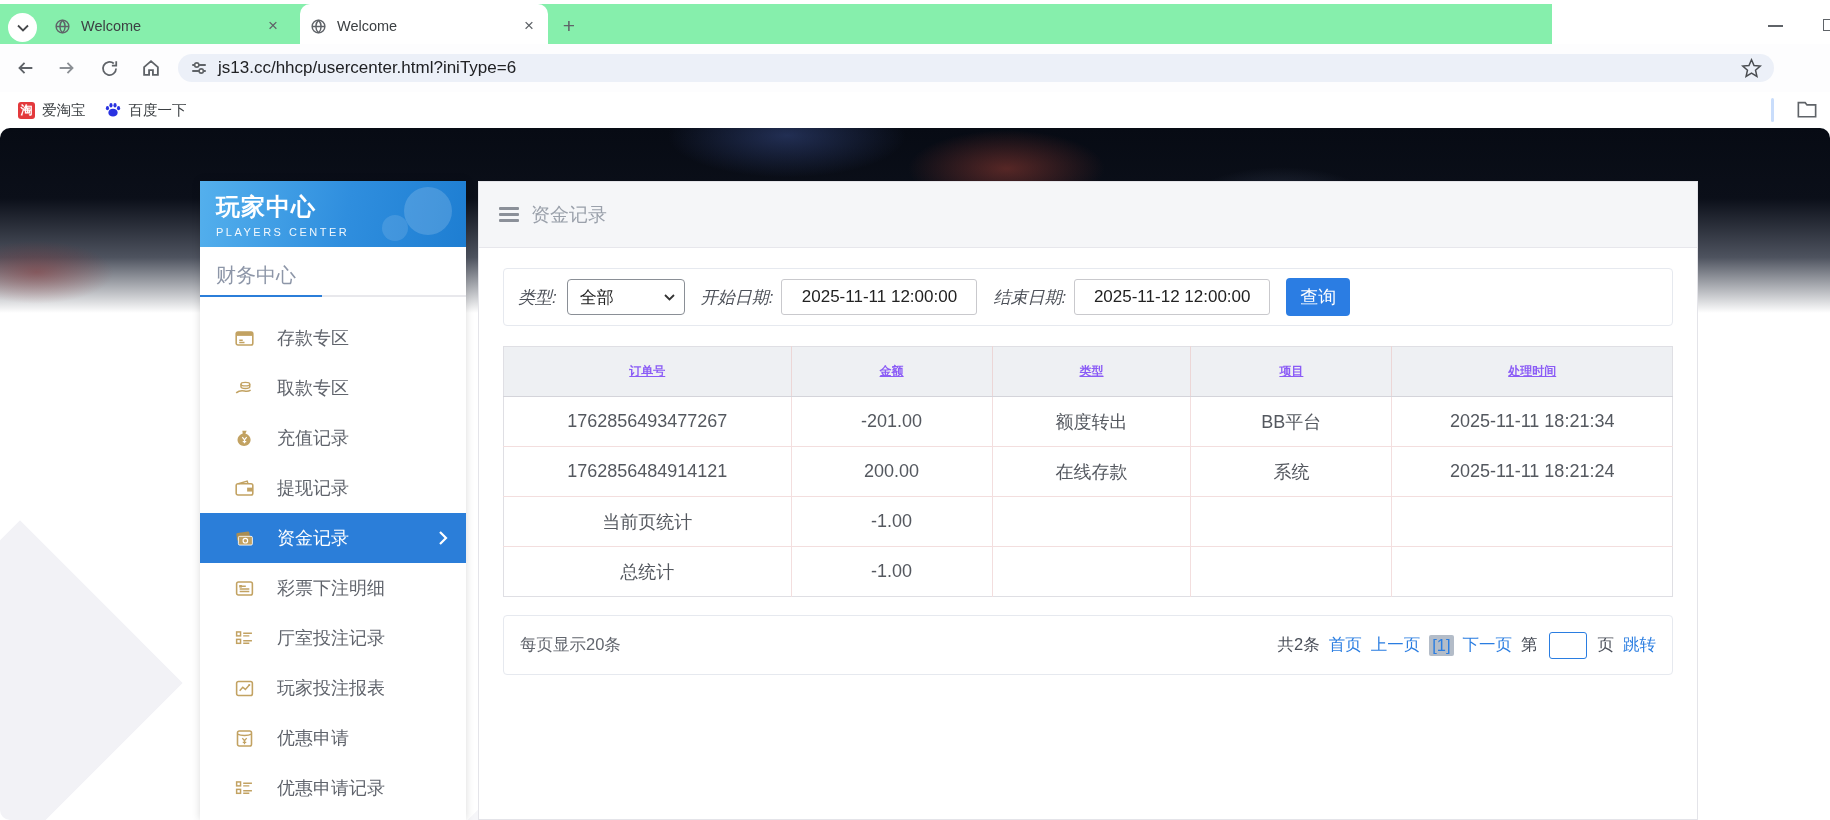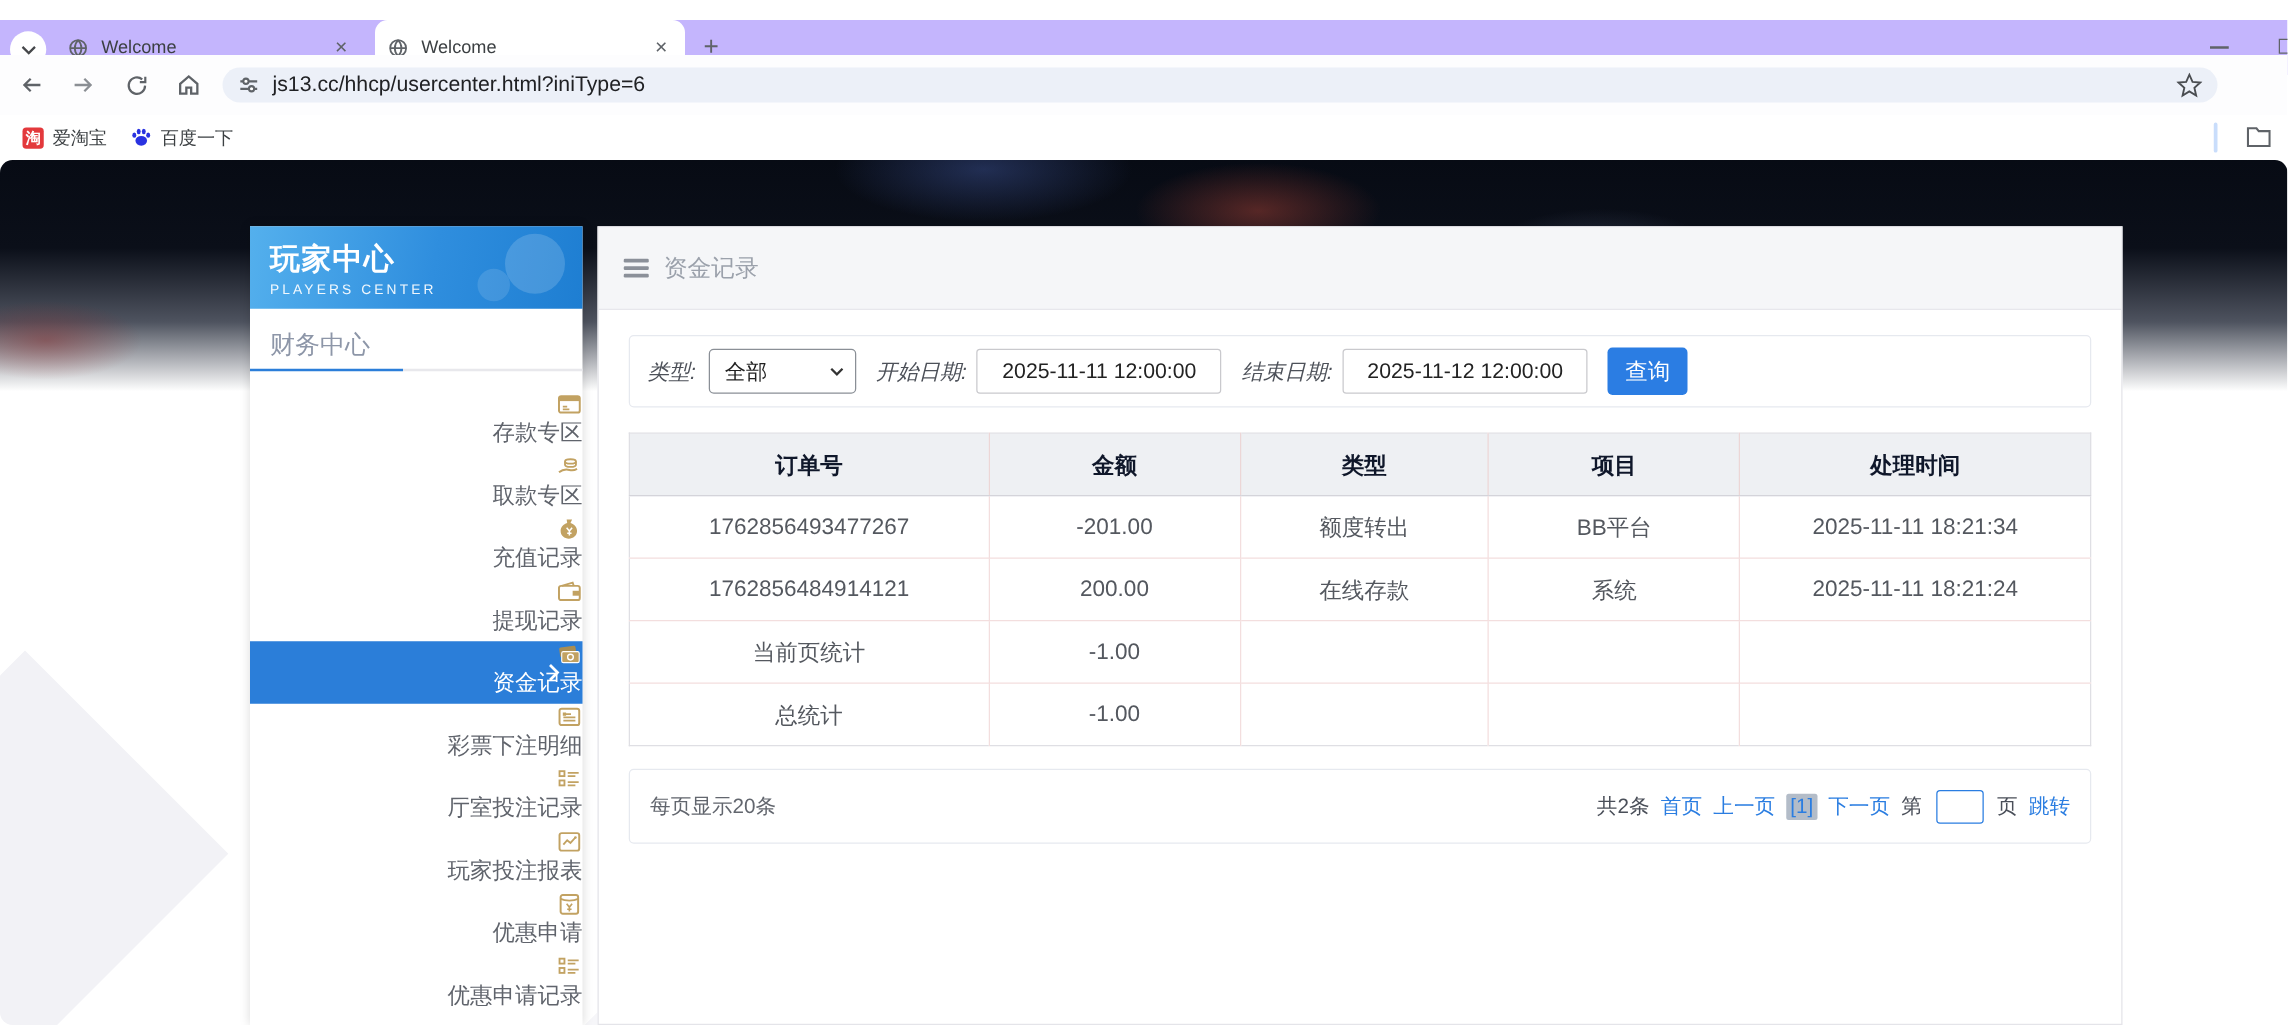--- a/index.html
+++ b/index.html
@@ -4,21 +4,21 @@
 <style>
   :root{
     --accent:#2b7ed9; --btn:#2b7de3; --link:#2a7de1; --gold:#c2a262;
     --taobao:#e3393c; --baidu:#2932e1;
   }
   *{margin:0;padding:0;box-sizing:border-box;}
   html,body{width:1830px;height:820px;overflow:hidden;}
   body{font-family:"Liberation Sans","DejaVu Sans",sans-serif;position:relative;background:#fff;}
 
   
-  .tabstrip{position:absolute;left:0;top:16px;width:1830px;height:44px;background:#c4b5fd;}
+  .tabstrip{position:absolute;left:0;top:4px;width:1552px;height:44px;background:#86efac;}
   .tab-search{position:absolute;left:8px;top:9px;width:29px;height:29px;border-radius:50%;background:#fff;
     display:flex;align-items:center;justify-content:center;}
   .tab{position:absolute;top:0;height:44px;display:flex;align-items:center;}
   .tab.inactive{left:44px;width:248px;padding:0 10px;}
   .tab.active{left:300px;width:248px;background:#fff;border-radius:10px 10px 0 0;padding:0 10px;}
   .tab .title{font-size:14.5px;color:#3c4043;margin-left:10px;flex:1;white-space:nowrap;overflow:hidden;}
   .tab .close{width:18px;height:18px;font-size:17px;line-height:17px;color:#5f6368;text-align:center;border-radius:50%;cursor:pointer;}
   .newtab{position:absolute;left:556px;top:10px;width:26px;height:26px;font-size:21px;color:#5f6368;
     text-align:center;line-height:24px;border-radius:50%;}
   .win-min{position:absolute;left:1768px;top:21px;width:15px;height:2px;background:#5f6368;}
@@ -54,21 +54,21 @@
   .sidebar{position:absolute;left:200px;top:53px;width:266px;height:639px;background:#fff;box-shadow:0 0 8px rgba(0,0,0,.15);}
   .sb-head{position:relative;height:66px;background:linear-gradient(100deg,#54b0ed 0%,#2f8ede 55%,#1e7ed2 100%);
     padding:10px 0 0 16px;overflow:hidden;}
   .sb-head::before{content:"";position:absolute;right:14px;top:6px;width:48px;height:48px;border-radius:50%;background:rgba(255,255,255,.16);}
   .sb-head::after{content:"";position:absolute;right:58px;top:34px;width:26px;height:26px;border-radius:50%;background:rgba(255,255,255,.12);}
   .sb-title{color:#fff;font-size:24px;font-weight:bold;letter-spacing:1px;}
   .sb-sub{color:rgba(255,255,255,.92);font-size:11px;letter-spacing:2.5px;margin-top:3px;}
   .sb-section{padding:15px 16px 0 16px;font-size:20px;color:#8d96a8;height:48px;}
   .sb-divider{height:2px;background:linear-gradient(to right,var(--accent,#2b7ed9) 0 46%,#e8e8ec 46% 100%);}
   .menu{margin-top:16px;}
-  .menu-item{height:50px;display:flex;align-items:flex-end;padding-left:34px;cursor:pointer;position:relative;flex-direction:column;}
+  .menu-item{height:50px;display:flex;align-items:center;padding-left:34px;cursor:pointer;position:relative;}
   .menu-item .mi-label{font-size:18px;color:#60646c;margin-left:22px;}
   .menu-item.active{background:var(--accent,#2b7ed9);}
   .menu-item.active .mi-label{color:#fff;}
   .menu-item .chev{position:absolute;right:18px;top:17px;}
   .gi{width:21px;height:21px;flex:0 0 21px;}
 
   
   .main{position:absolute;left:478px;top:53px;width:1220px;height:639px;background:#fff;border:1px solid #e4e4e9;}
   .m-head{height:66px;background:#f5f6f8;border-bottom:1px solid #e7e7ec;display:flex;align-items:center;padding-left:20px;}
   .burger{width:20px;display:flex;flex-direction:column;gap:3.5px;}
@@ -81,22 +81,22 @@
   .f-select{margin-left:10px;width:118px;height:36px;border:1px solid #8a8f96;border-radius:4px;background:#fff;
     display:flex;align-items:center;justify-content:space-between;padding:0 9px 0 12px;cursor:pointer;}
   .f-select .sel-val{font-size:17px;color:#222;}
   .f-input{margin-left:8px;width:196px;height:36px;border:1px solid #c9c9cd;border-radius:3px;font-size:17px;color:#222;
     text-align:center;font-family:"Liberation Sans","DejaVu Sans",sans-serif;background:#fff;}
   .ml16{margin-left:16px;}
   .f-btn{margin-left:16px;width:64px;height:38px;background:var(--btn,#2b7de3);color:#fff;border:none;border-radius:4px;
     font-size:18px;cursor:pointer;font-family:inherit;}
 
   table.records{width:100%;margin-top:20px;border-collapse:collapse;border:1px solid #dfdfe4;table-layout:fixed;}
-  table.records th{height:50px;background:#eef0f3;font-size:18px;color:#0f172a;font-weight:bold;
-    border-right:1px solid #ecd6d6;border-bottom:1px solid #d4d4da;}
+  table.records th{height:50px;background:#eef0f3;font-size:12px;color:#8b5cf6;font-weight:bold;
+    border-right:1px solid #ecd6d6;border-bottom:1px solid #d4d4da;text-decoration:underline;}
   table.records td{height:50px;font-size:18px;color:#54585f;text-align:center;
     border-right:1px solid #f3dede;border-bottom:1px solid #f3dede;}
   table.records th:last-child,table.records td:last-child{border-right:none;}
   table.records tr:last-child td{border-bottom:none;}
 
   .pager{margin-top:18px;height:60px;border:1px solid #e6e9ef;border-radius:4px;background:#fff;
     display:flex;align-items:center;justify-content:space-between;padding:0 16px;}
   .pg-left{font-size:16.5px;color:#62666e;}
   .pg-right{display:flex;align-items:center;gap:9px;font-size:16.5px;color:#4a4f59;}
   .pg-link{color:var(--link,#2a7de1);cursor:pointer;text-decoration:none;}

